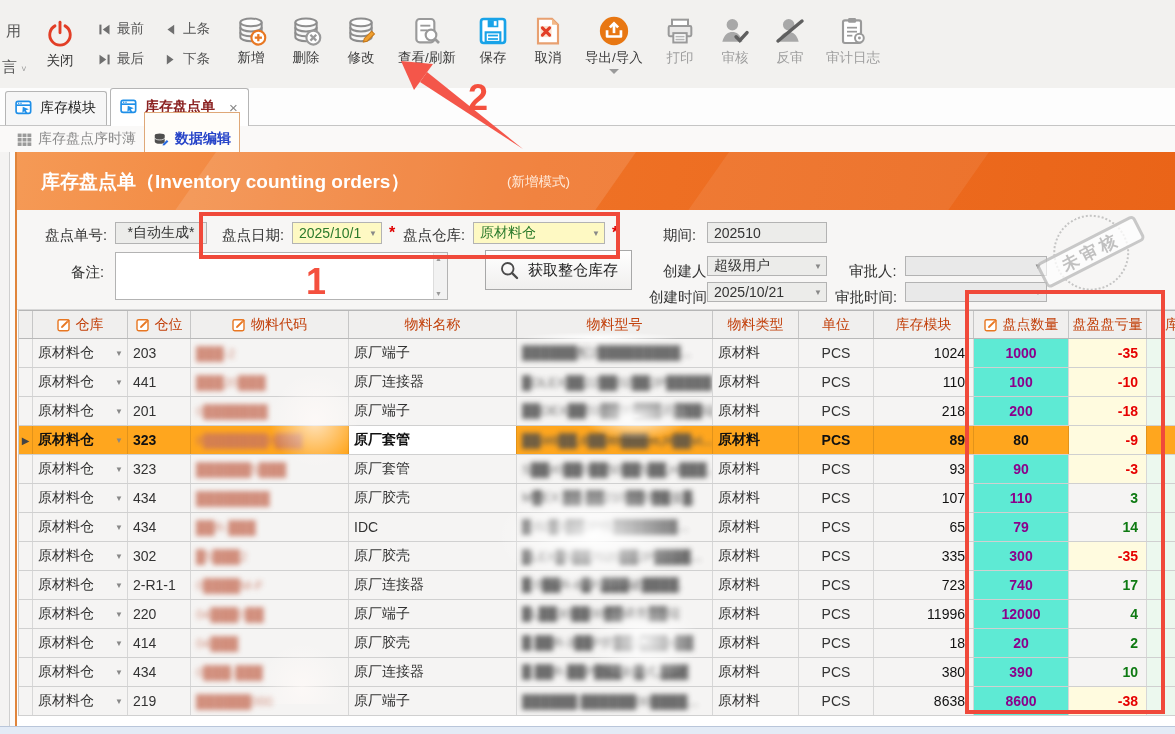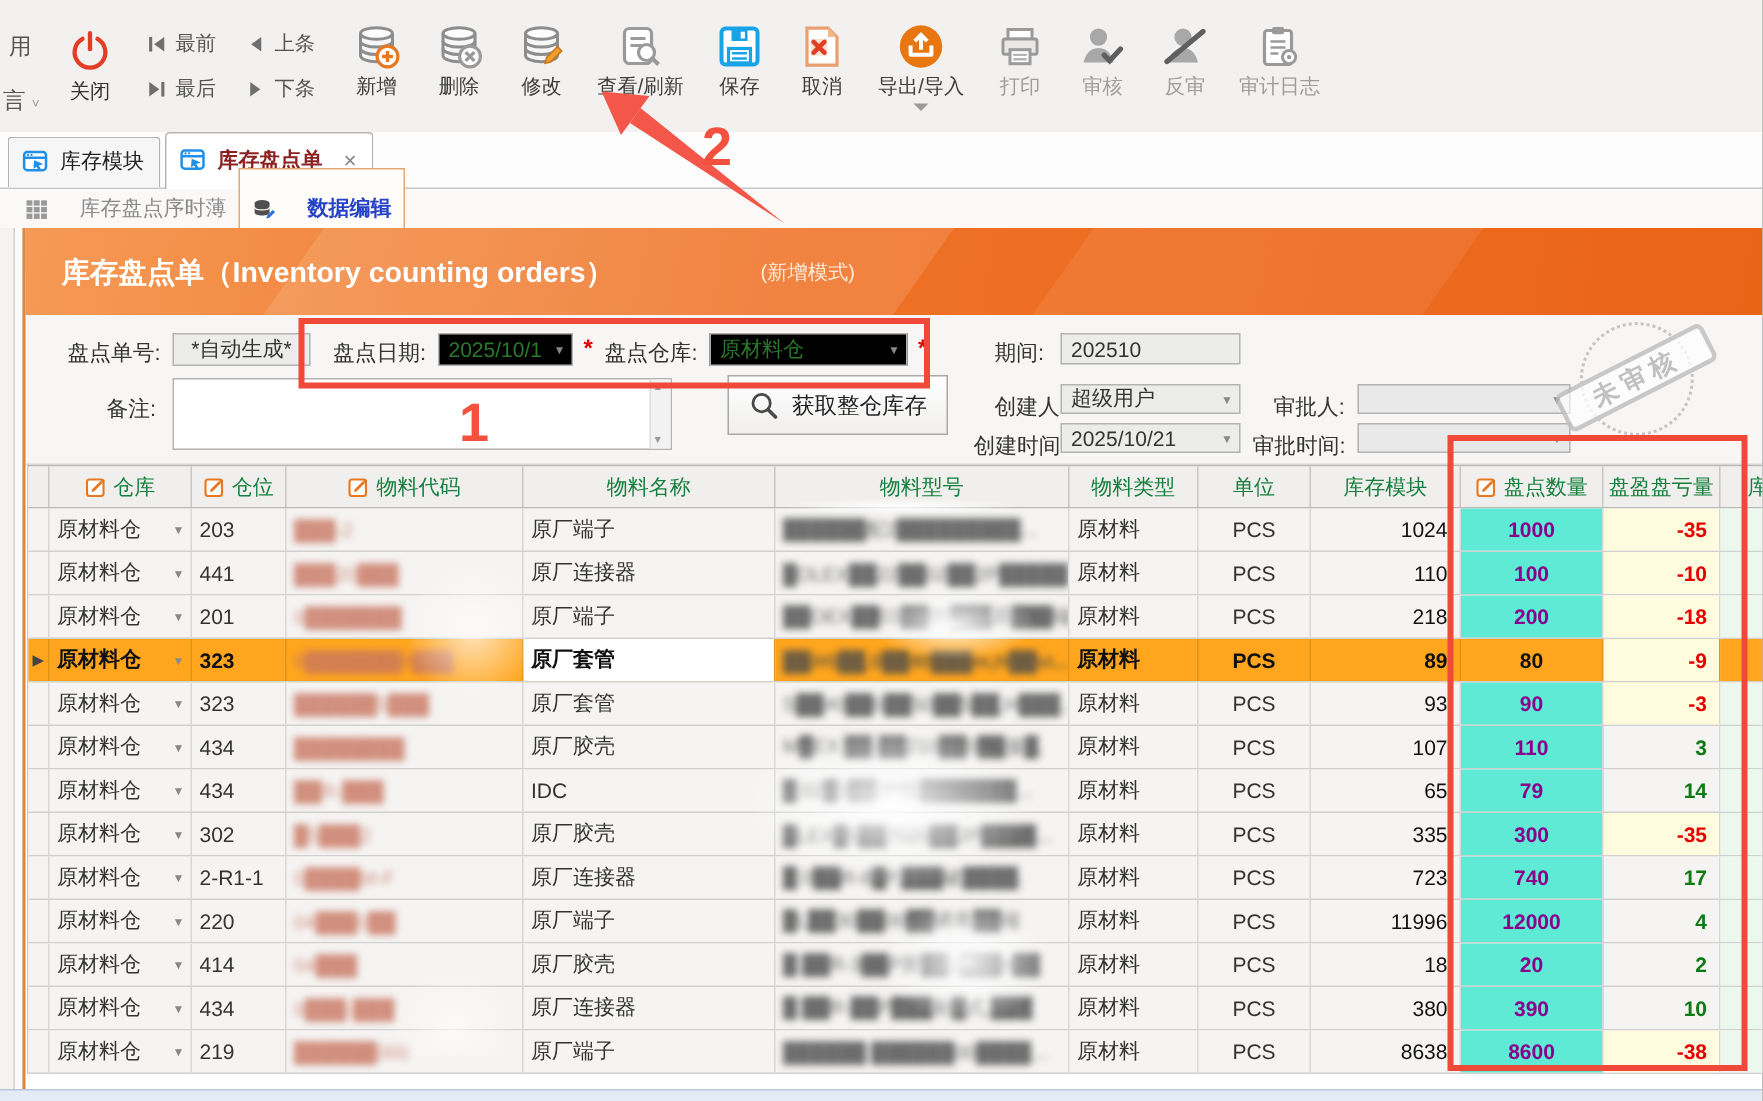--- a/index.html
+++ b/index.html
@@ -26,40 +26,40 @@
   #tabrow{position:absolute;left:0;top:88px;width:1175px;height:38px;background:#fdfdfd;
           border-bottom:1px solid #c5c5c5;display:flex;align-items:flex-end;padding-left:5px;box-sizing:border-box;}
   .tab{display:flex;align-items:center;gap:6px;border:1px solid #b5b5b5;border-bottom:none;
        border-radius:3px 3px 0 0;background:#f6f6f6;padding:5px 10px 6px 8px;font-size:14px;color:#222;
        margin-right:3px;height:22px;cursor:pointer;}
   .tab.active{background:#fff;height:26px;margin-bottom:-1px;font-weight:bold;color:#8b2222;margin-top:11px;}
   .tab .close{color:#888;font-size:15px;margin-left:8px;font-weight:normal;cursor:pointer;}
   
   #subtabrow{position:absolute;left:0;top:126px;width:1175px;height:26px;background:#faf9f8;
              display:flex;align-items:center;padding-left:8px;box-sizing:border-box;}
-  .subtab{display:flex;align-items:center;gap:20px;font-size:14px;color:#8a8a8a;padding:17px 8px;cursor:pointer;}
+  .subtab{display:flex;align-items:center;gap:5px;font-size:14px;color:#8a8a8a;padding:17px 8px;cursor:pointer;}
   .subtab.active{border:1px solid #dfa878;background:#fffdf9;color:#2643c8;font-weight:bold;}
   
   #banner{position:absolute;left:15px;top:152px;width:1160px;height:58px;
           background:linear-gradient(100deg,#f59a56 0%,#ef7226 45%,#ea6418 100%);overflow:hidden;}
   #banner .swoosh{position:absolute;left:180px;top:-40px;width:420px;height:140px;
                   background:rgba(255,255,255,0.12);transform:skewX(-35deg);}
   #banner .swoosh2{position:absolute;left:700px;top:-60px;width:260px;height:160px;
                   background:rgba(255,255,255,0.08);transform:skewX(-35deg);}
   #banner .title{position:absolute;left:26px;top:17px;font-size:19px;font-weight:bold;color:#fff;}
   #banner .mode{position:absolute;left:492px;top:21px;font-size:13.5px;color:#ffe9d8;}
   
   #formarea{position:absolute;left:15px;top:210px;width:1160px;height:100px;background:#f7f6f5;
             border-bottom:1px solid #d8d8d8;box-sizing:border-box;}
   .flabel{position:absolute;font-size:14.5px;color:#333;white-space:nowrap;}
   .fbox{position:absolute;box-sizing:border-box;border:1px solid #b3b3b3;font-size:14px;color:#333;
         display:flex;align-items:center;padding:0 6px;background:#fff;}
   .fbox .arr{position:absolute;right:4px;font-size:8px;color:#888;}
   .req{position:absolute;color:#e00000;font-size:16px;font-weight:bold;}
-  .green{background:#000000;color:#2b7a2b;}
+  .green{background:#fef9c3;color:#2b7a2b;}
   .gray{background:#ececea;}
   .empty{background:#e9e9e9;}
   #remark{position:absolute;left:100px;top:42px;width:333px;height:48px;border:1px solid #b3b3b3;
           background:#fff;box-sizing:border-box;}
   #remark .sb{position:absolute;right:0;top:0;width:13px;height:100%;background:#f2f2f2;border-left:1px solid #ddd;}
   #remark .sb span{position:absolute;left:1px;font-size:7px;color:#999;}
   #fetchbtn{position:absolute;left:470px;top:40px;width:147px;height:40px;border:1px solid #a8a8a8;
             background:linear-gradient(#fff,#f0efee);display:flex;align-items:center;justify-content:center;
             gap:8px;font-size:15px;color:#222;cursor:pointer;box-sizing:border-box;}
   
@@ -68,21 +68,21 @@
                border-radius:50%;box-sizing:border-box;}
   #stamp .ribbon{position:absolute;left:0px;top:27px;width:110px;height:28px;border:3px solid #bdbdbd;
                  border-radius:5px;background:rgba(255,255,255,.78);box-sizing:border-box;
                  display:flex;align-items:center;justify-content:center;font-size:17px;font-weight:bold;
                  color:#b3b3b3;letter-spacing:4px;}
   
   #grid{position:absolute;left:18px;top:310px;width:1157px;border-left:1px solid #c9c9c9;
         border-top:1px solid #b6b6b6;}
   .g-row{display:grid;grid-template-columns:14px 95px 63px 158px 168px 196px 86px 75px 100px 95px 78px 29px;}
   .g-head{height:27px;background:#f0efee;border-bottom:1px solid #b8b8b8;}
-  .g-head .c{display:flex;align-items:center;justify-content:center;gap:4px;font-size:14px;color:#15803d;
+  .g-head .c{display:flex;align-items:center;justify-content:center;gap:4px;font-size:14px;color:#c2410c;
              border-right:1px solid #c6c6c6;overflow:hidden;white-space:nowrap;}
   .g-head .c.partial{justify-content:flex-start;padding-left:18px;}
   .t-row{height:28px;background:#f5f4f3;border-bottom:1px solid #d0d0d0;}
   .t-row .c{position:relative;display:flex;align-items:center;font-size:14px;color:#333;
             border-right:1px solid #d7d7d7;overflow:hidden;white-space:nowrap;padding:0 5px;box-sizing:border-box;}
   .t-row .c.num{justify-content:flex-end;font-weight:normal;color:#111;padding-right:8px;}
   .t-row .c.ctr{justify-content:center;padding:0;}
   .t-row .c.counted{justify-content:center;background:#5eead4;color:#8b008b;font-weight:bold;}
   .t-row .c.diff{justify-content:flex-end;font-weight:bold;padding-right:8px;}
   .t-row .c.diff.neg{background:#fffbdf;color:#e60000;}

